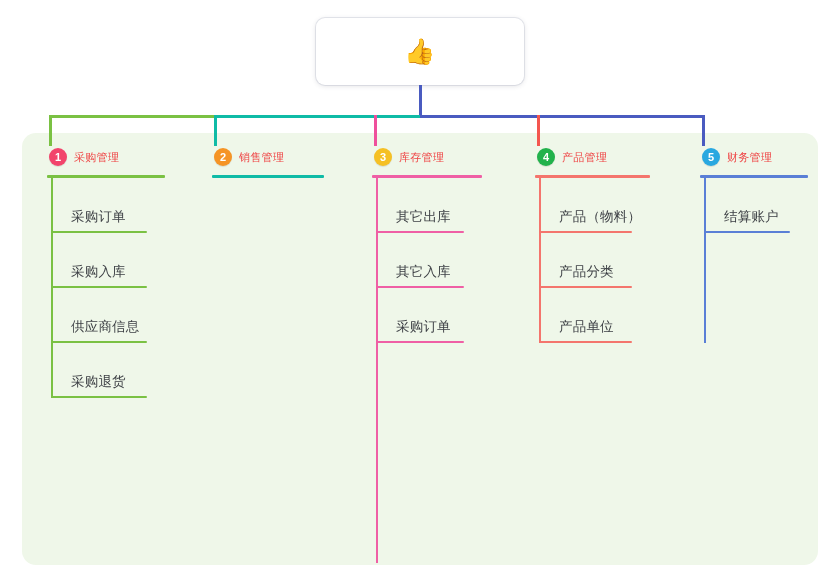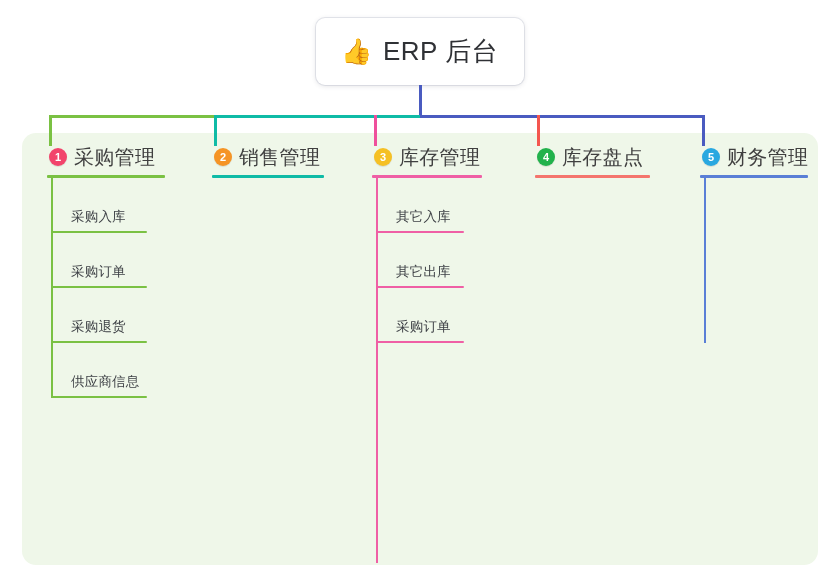--- a/index.html
+++ b/index.html
@@ -82,22 +82,22 @@
     border-radius: 50%;
     color: #ffffff;
     font-size: 11px;
     line-height: 18px;
     text-align: center;
     font-weight: 700;
     flex: none;
     box-shadow: 0 1px 1px rgba(0,0,0,0.10);
   }
   .branch-title {
-    font-size: 20px;
-    color: #404040;
+    font-size: 11px;
+    color: #ef4444;
     white-space: nowrap;
     letter-spacing: 0.3px;
   }
   .branch-rule {
     margin-top: 7px;
     height: 3px;
     border-radius: 1px;
   }
   .spine {
     position: absolute;
@@ -128,21 +128,20 @@
 </style>
 </head>
 <body>
 
 <div id="canvas">
 
   <div id="panel"></div>
 
   <div id="root-card">
     <span id="root-emoji">👍</span>
-    <span id="root-title">ERP 后台</span>
   </div>
 
   <div id="connector-layer">
       <div class="vline" style="left: 419px; top: 85px; width: 3px; height: 33px; background: rgb(74, 91, 192);"></div>
       <div class="hline" style="left: 49px; top: 115px; width: 165px; height: 3px; background: rgb(122, 193, 67);"></div>
       <div class="hline" style="left: 214px; top: 115px; width: 206px; height: 3px; background: rgb(15, 187, 166);"></div>
       <div class="hline" style="left: 420px; top: 115px; width: 283px; height: 3px; background: rgb(74, 91, 192);"></div>
       <div class="vline" style="left: 49px; top: 115px; width: 3px; height: 31px; background: rgb(122, 193, 67);"></div>
       <div class="vline" style="left: 214px; top: 115px; width: 3px; height: 31px; background: rgb(15, 187, 166);"></div>
       <div class="vline" style="left: 374px; top: 115px; width: 3px; height: 31px; background: rgb(239, 79, 156);"></div>
@@ -153,78 +152,97 @@
   <div id="branch-layer">
       <div class="branch" style="left: 47px;">
         <div class="branch-head">
           <span class="badge" style="background: rgb(242, 68, 107);">1</span>
           <span class="branch-title">采购管理</span>
         </div>
         <div class="branch-rule" style="width: 118px; background: rgb(122, 193, 67);"></div>
         <div style="position: relative;">
           <div class="spine" style="top: 0px; height: 220px; background: rgb(122, 193, 67);"></div>
           <div class="leaf">
+            <span class="leaf-label">采购订单</span>
+            <div class="leaf-rule" style="width: 96px; background: rgb(122, 193, 67);"></div>
+          </div>
+          <div class="leaf">
             <span class="leaf-label">采购入库</span>
             <div class="leaf-rule" style="width: 96px; background: rgb(122, 193, 67);"></div>
           </div>
           <div class="leaf">
-            <span class="leaf-label">采购订单</span>
+            <span class="leaf-label">供应商信息</span>
             <div class="leaf-rule" style="width: 96px; background: rgb(122, 193, 67);"></div>
           </div>
           <div class="leaf">
             <span class="leaf-label">采购退货</span>
-            <div class="leaf-rule" style="width: 96px; background: rgb(122, 193, 67);"></div>
-          </div>
-          <div class="leaf">
-            <span class="leaf-label">供应商信息</span>
             <div class="leaf-rule" style="width: 96px; background: rgb(122, 193, 67);"></div>
           </div>
         </div>
       </div>
       <div class="branch" style="left: 212px;">
         <div class="branch-head">
           <span class="badge" style="background: rgb(245, 148, 37);">2</span>
           <span class="branch-title">销售管理</span>
         </div>
         <div class="branch-rule" style="width: 112px; background: rgb(15, 187, 166);"></div>
       </div>
       <div class="branch" style="left: 372px;">
         <div class="branch-head">
           <span class="badge" style="background: rgb(245, 192, 36);">3</span>
           <span class="branch-title">库存管理</span>
         </div>
         <div class="branch-rule" style="width: 110px; background: rgb(239, 95, 165);"></div>
         <div style="position: relative;">
           <div class="spine" style="top: 0px; height: 385px; background: rgb(239, 95, 165);"></div>
           <div class="leaf">
+            <span class="leaf-label">其它出库</span>
+            <div class="leaf-rule" style="width: 88px; background: rgb(239, 95, 165);"></div>
+          </div>
+          <div class="leaf">
             <span class="leaf-label">其它入库</span>
             <div class="leaf-rule" style="width: 88px; background: rgb(239, 95, 165);"></div>
           </div>
           <div class="leaf">
-            <span class="leaf-label">其它出库</span>
-            <div class="leaf-rule" style="width: 88px; background: rgb(239, 95, 165);"></div>
-          </div>
-          <div class="leaf">
             <span class="leaf-label">采购订单</span>
             <div class="leaf-rule" style="width: 88px; background: rgb(239, 95, 165);"></div>
           </div>
         </div>
       </div>
       <div class="branch" style="left: 535px;">
         <div class="branch-head">
           <span class="badge" style="background: rgb(34, 178, 76);">4</span>
-          <span class="branch-title">库存盘点</span>
+          <span class="branch-title">产品管理</span>
         </div>
         <div class="branch-rule" style="width: 115px; background: rgb(244, 117, 109);"></div>
+        <div style="position: relative;">
+          <div class="spine" style="top: 0px; height: 165px; background: rgb(244, 117, 109);"></div>
+          <div class="leaf">
+            <span class="leaf-label">产品（物料）</span>
+            <div class="leaf-rule" style="width: 93px; background: rgb(244, 117, 109);"></div>
+          </div>
+          <div class="leaf">
+            <span class="leaf-label">产品分类</span>
+            <div class="leaf-rule" style="width: 93px; background: rgb(244, 117, 109);"></div>
+          </div>
+          <div class="leaf">
+            <span class="leaf-label">产品单位</span>
+            <div class="leaf-rule" style="width: 93px; background: rgb(244, 117, 109);"></div>
+          </div>
+        </div>
       </div>
       <div class="branch" style="left: 700px;">
         <div class="branch-head">
           <span class="badge" style="background: rgb(41, 168, 224);">5</span>
           <span class="branch-title">财务管理</span>
         </div>
         <div class="branch-rule" style="width: 108px; background: rgb(90, 127, 214);"></div>
         <div style="position: relative;">
           <div class="spine" style="top: 0px; height: 165px; background: rgb(90, 127, 214);"></div>
+          <div class="leaf">
+            <span class="leaf-label">结算账户</span>
+            <div class="leaf-rule" style="width: 86px; background: rgb(90, 127, 214);"></div>
+          </div>
         </div>
       </div>
     </div>
 
 </div>
 
 </body></html>

